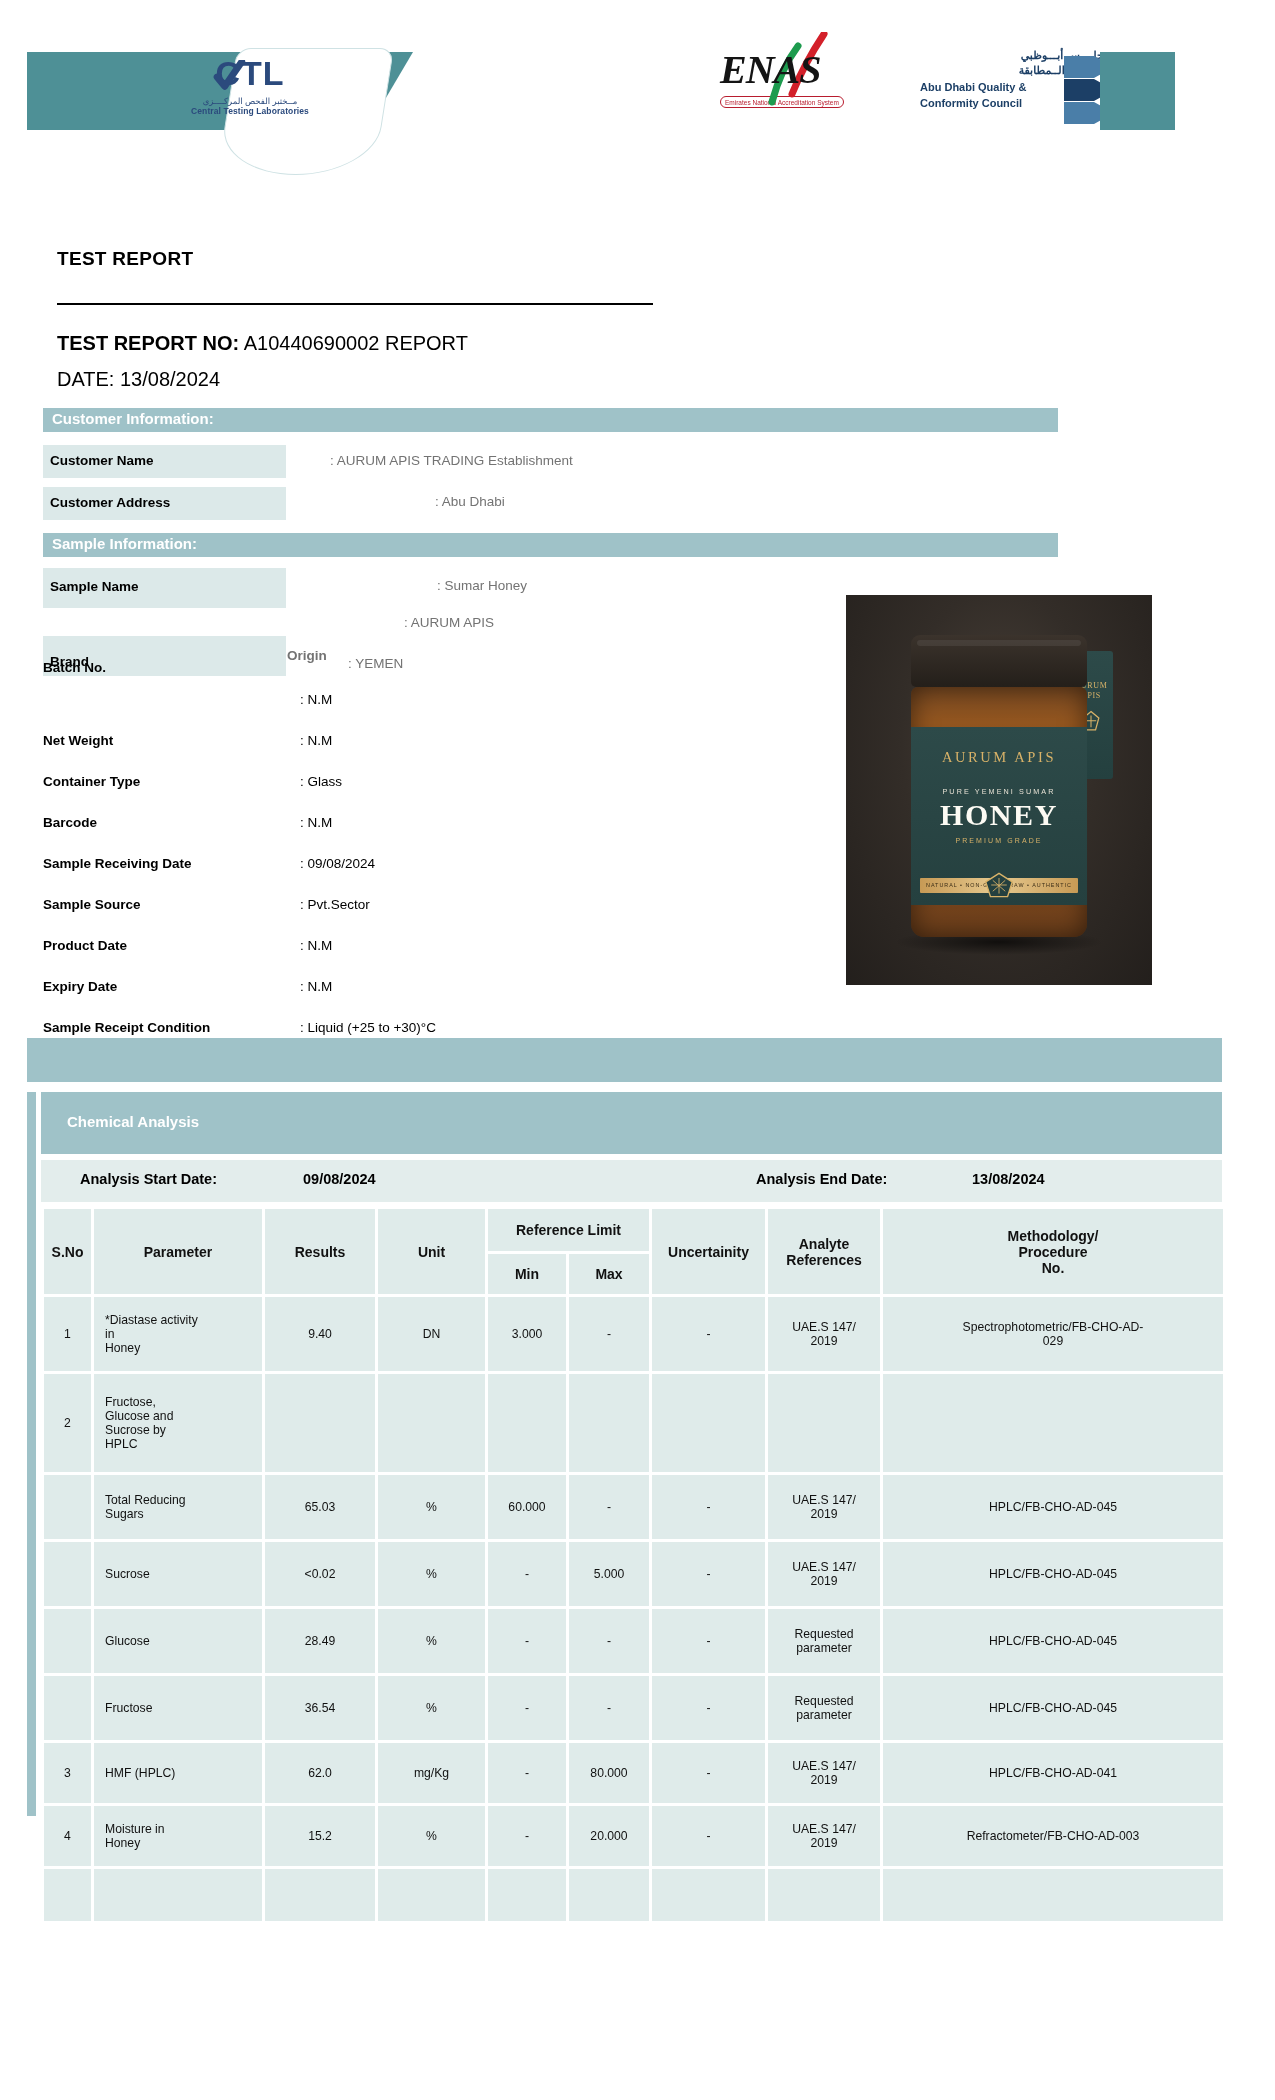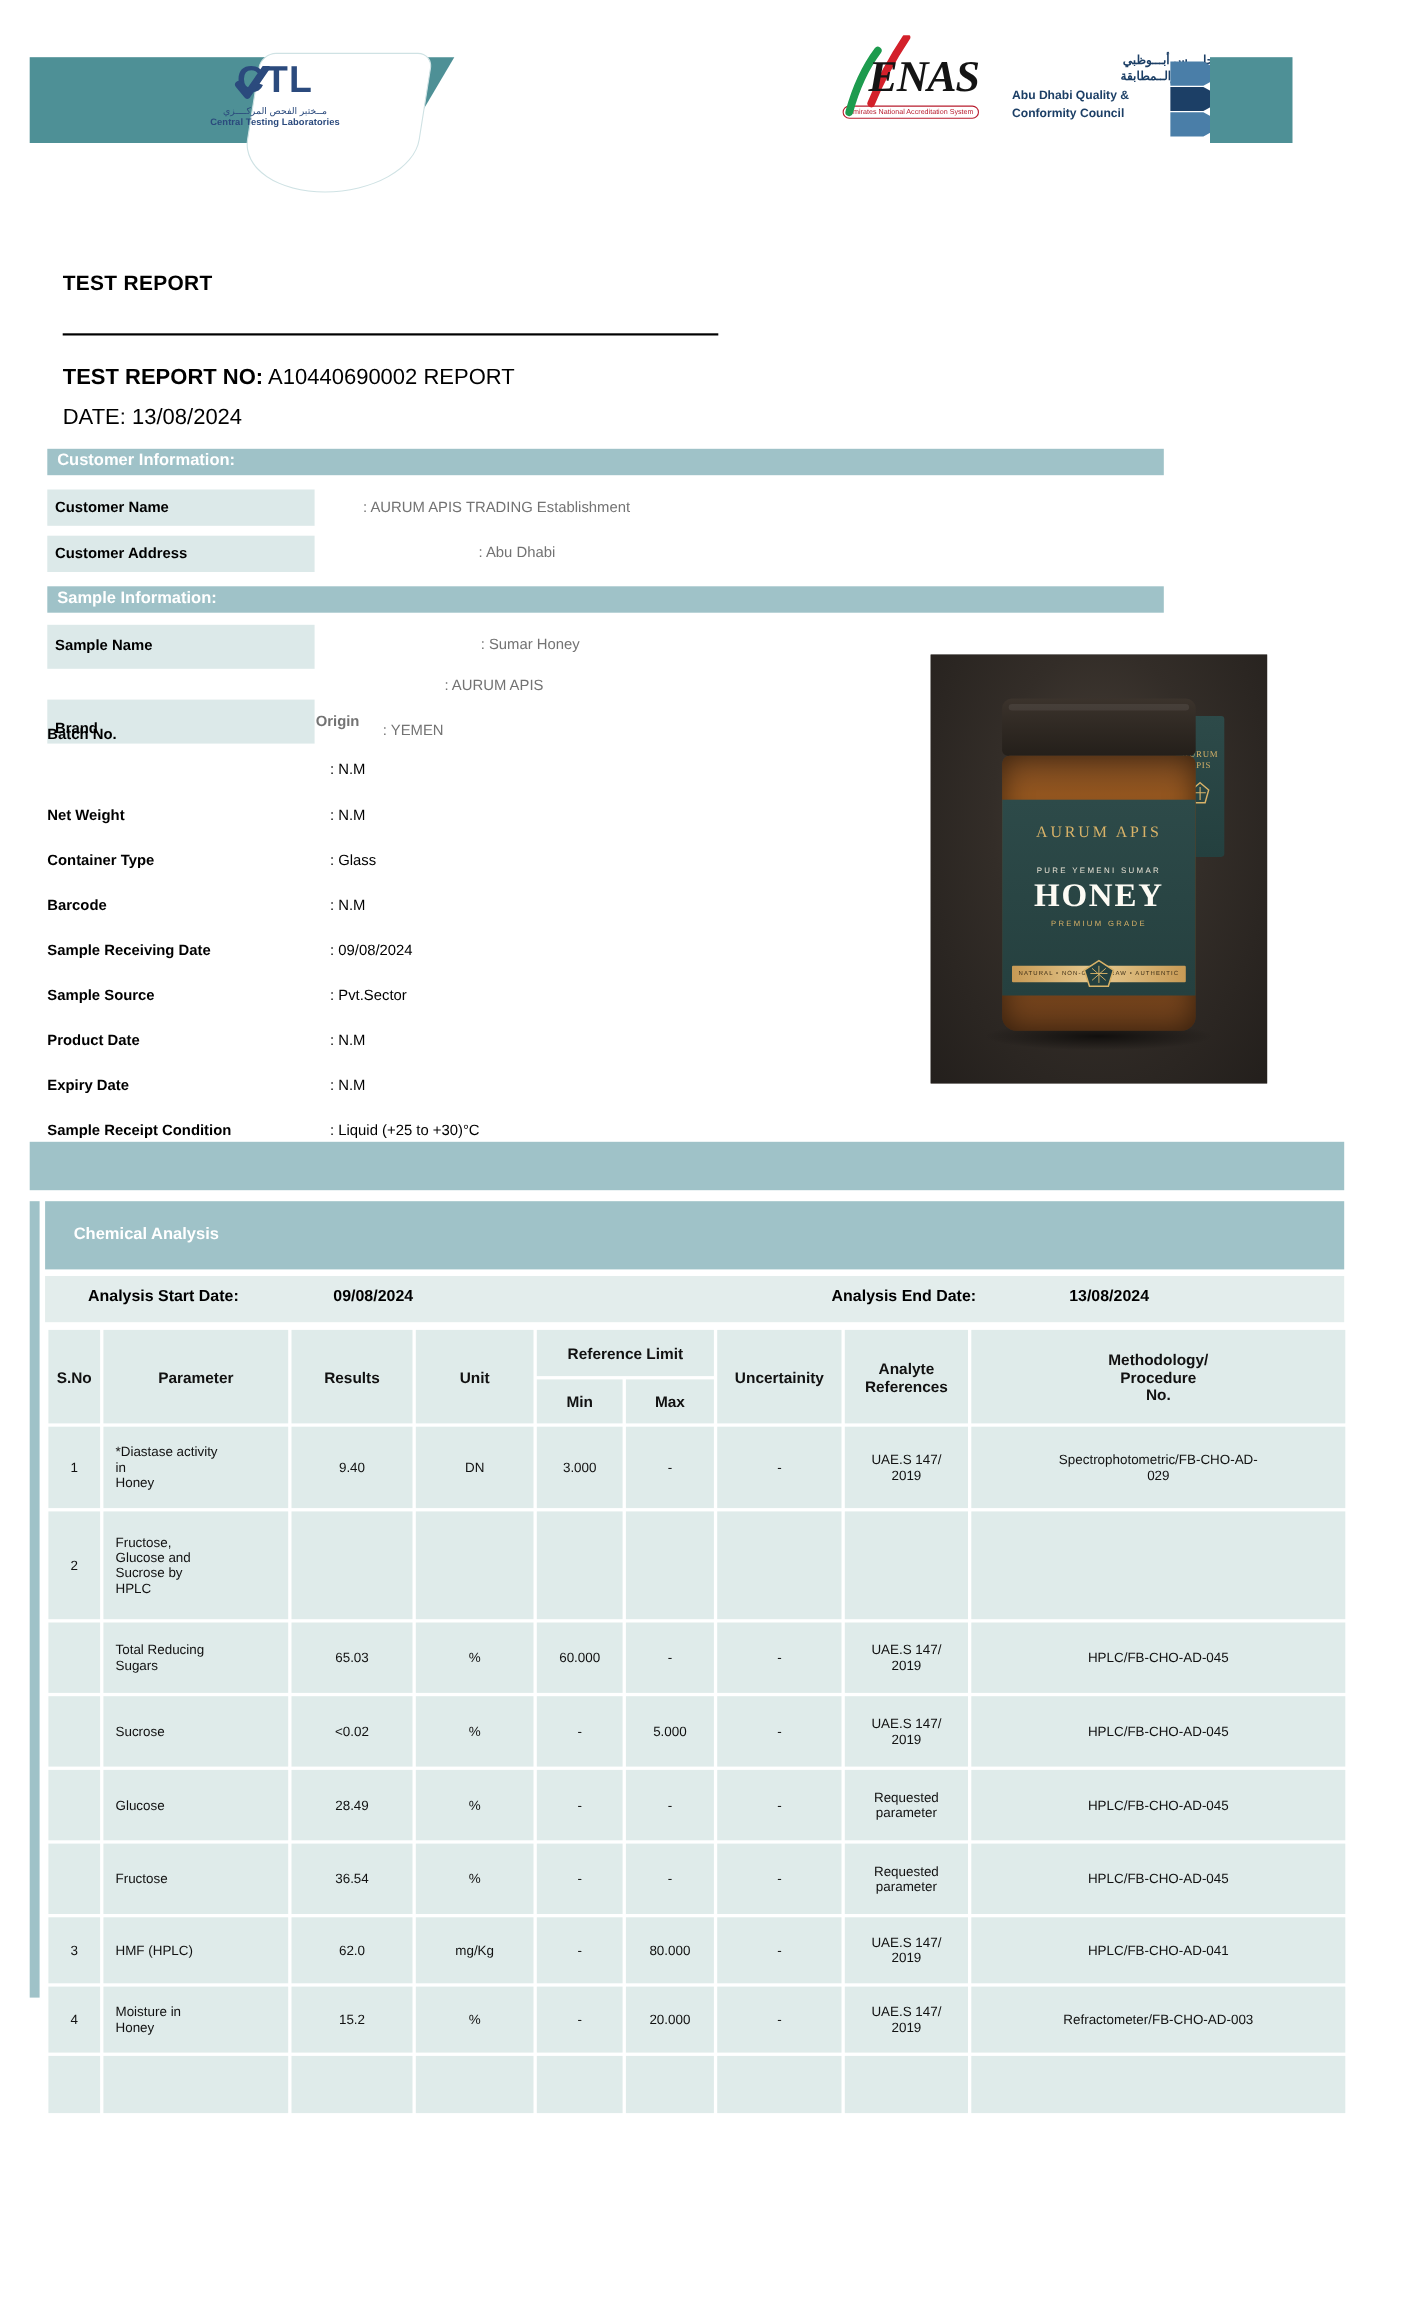--- a/index.html
+++ b/index.html
@@ -27,21 +27,21 @@
   }
   .ctl-logo{position:absolute;left:150px;top:56px;width:200px;text-align:center;}
   .ctl-mark{font-size:34px;font-weight:bold;color:#2b4a7d;letter-spacing:1px;
     font-family:"Liberation Sans",sans-serif;line-height:1;position:relative;display:inline-block;}
   .ctl-check{position:absolute;left:62px;top:4px;width:34px;height:34px;}
   .ctl-ar{font-size:8.5px;color:#2b4a7d;margin-top:6px;letter-spacing:.4px;}
   .ctl-en{font-size:8.5px;color:#2b4a7d;font-weight:bold;letter-spacing:.1px;}
   .teal-band-right{
     position:absolute;left:1100px;top:52px;width:75px;height:78px;background:#4e9096;
   }
-  .enas{position:absolute;left:720px;top:50px;width:170px;text-align:right;}
+  .enas{position:absolute;left:720px;top:50px;width:170px;text-align:left;}
   .enas-word{font-family:"Liberation Serif",serif;font-size:40px;font-weight:bold;
     font-style:italic;color:#141414;letter-spacing:-1px;line-height:1;position:relative;}
   .enas-strokes{position:absolute;left:0;top:-18px;width:170px;height:78px;}
   .enas-cap{margin-top:6px;font-size:6.5px;color:#b81c2e;border:1px solid #b81c2e;
     border-radius:9px;padding:1.5px 4px;display:inline-block;}
   .adqcc{position:absolute;left:920px;top:48px;width:190px;}
   .adqcc-ar{font-size:11px;color:#1c3f66;text-align:right;font-weight:bold;line-height:1.35;direction:rtl;}
   .adqcc-en{font-size:11px;color:#1c3f66;font-weight:bold;line-height:1.3;margin-top:2px;}
   .adqcc-chev{position:absolute;right:-8px;top:6px;width:58px;height:72px;}
 

